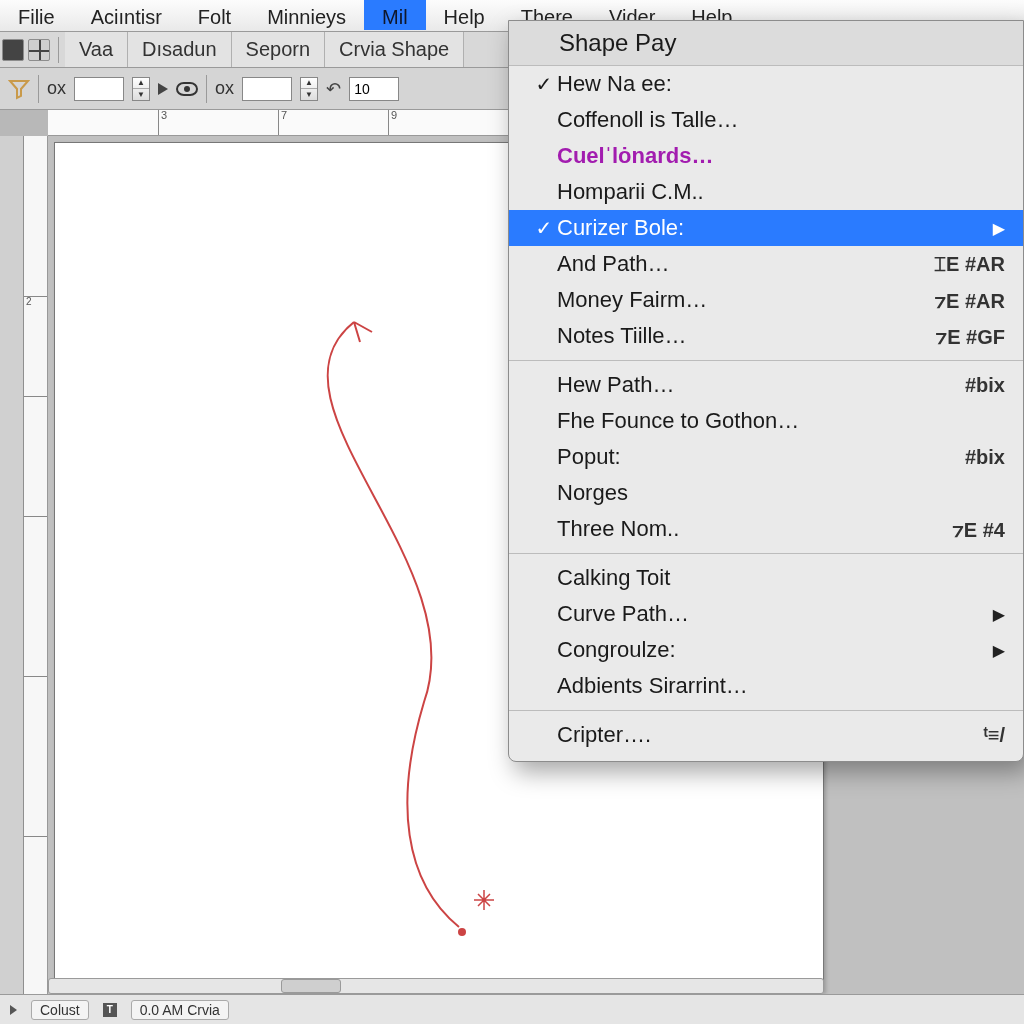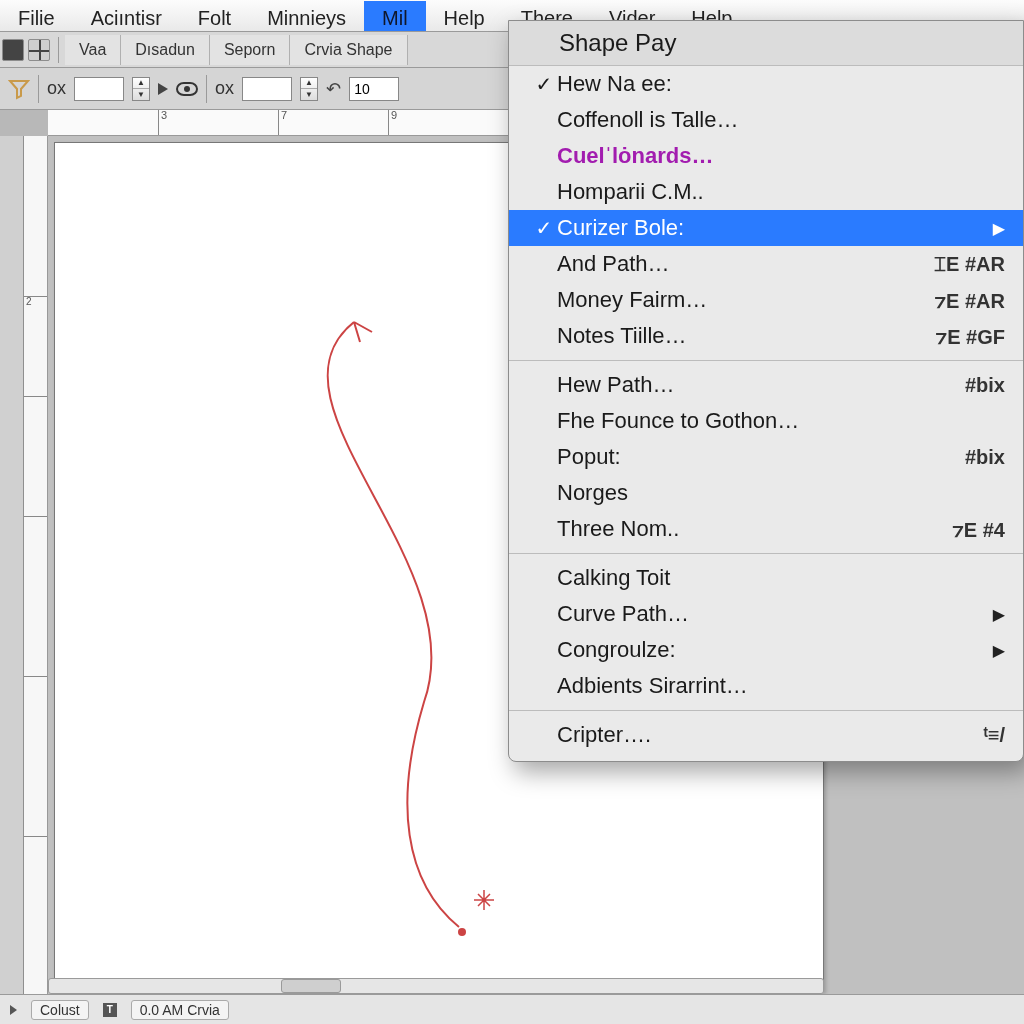--- a/index.html
+++ b/index.html
@@ -4,21 +4,21 @@
 <style>
   * { box-sizing: border-box; margin: 0; padding: 0; font-family: "Helvetica Neue", Arial, sans-serif; }
   html, body { width: 1024px; height: 1024px; overflow: hidden; background: #b8b8b8; }
 
   
   .menubar {
     height: 32px;
     background: linear-gradient(#fcfcfc,#e9e9e9);
     border-bottom: 1px solid #9a9a9a;
     display: flex;
-    align-items: center;
+    align-items: flex-start;
     font-size: 20px;
     color: #222;
   }
   .menubar .menu {
     padding: 4px 18px 0 18px;
     line-height: 26px;
     cursor: default;
   }
   .menubar .menu.active {
     background: #2a7bff;
@@ -42,21 +42,21 @@
   .seg-icon.dark { background: #444; }
   .seg-icon.grid {
     background:
       linear-gradient(#444,#444) 10px 0/2px 100% no-repeat,
       linear-gradient(#444,#444) 0 10px/100% 2px no-repeat,
       #cfcfcf;
   }
   .seg-sep { width:1px; height:26px; background:#9a9a9a; margin:0 6px;}
   .toolstrip .tab {
     padding: 6px 14px;
-    font-size: 16px;
+    font-size: 20px;
     color: #333;
     border-right: 1px solid #b0b0b0;
     background: #e3e3e3;
   }
 
   
   .optionbar {
     height: 42px;
     background: #d5d5d5;
     border-bottom: 1px solid #9a9a9a;

